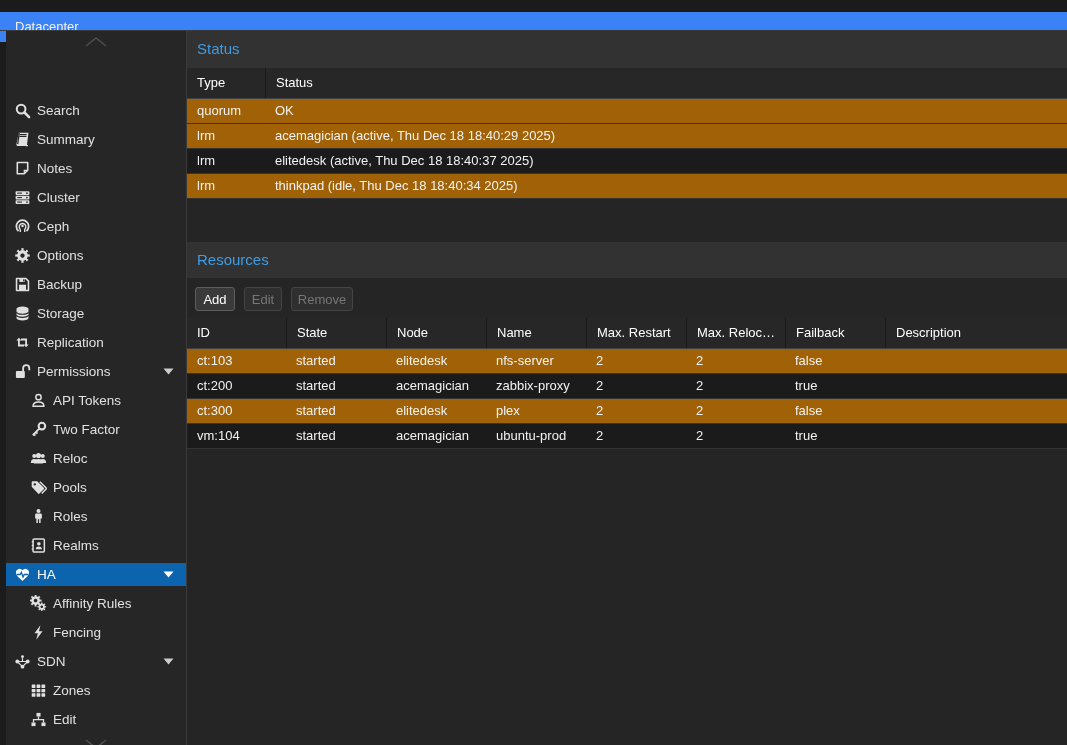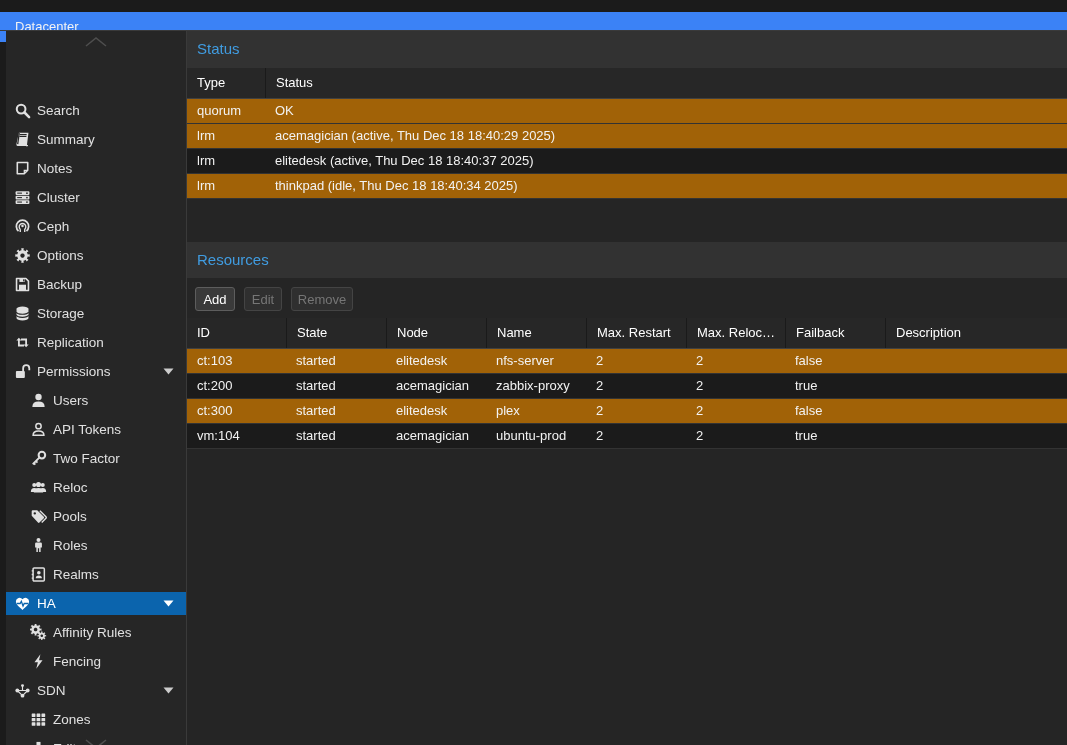--- a/index.html
+++ b/index.html
@@ -232,29 +232,20 @@
             <rect x="1.8" y="7.6" width="8.4" height="6.4" rx="0.9" fill="currentColor"></rect>
             <path d="M8.6 7.6 L8.6 4.9 A2.9 2.9 0 0 1 14.4 4.9 L14.4 6.8" fill="none" stroke="currentColor" stroke-width="1.7"></path>
           </svg>
         </span>
         <span class="tree-label">Permissions</span>
         <span class="tree-caret">
           <svg viewBox="0 0 11 7" width="11" height="7">
             <polygon points="0.5,0.5 10.5,0.5 5.5,6.5" fill="currentColor"></polygon>
           </svg>
         </span>
-      </div>
-      <div class="tree-item level1">
-        <span class="tree-icon">
-          <svg viewBox="0 0 16 16">
-            <circle cx="8" cy="4.7" r="3" fill="currentColor"></circle>
-            <path d="M2.2 14 Q2.2 8.9 8 8.9 Q13.8 8.9 13.8 14 Z" fill="currentColor"></path>
-          </svg>
-        </span>
-        <span class="tree-label">Users</span>
       </div>
       <div class="tree-item level1">
         <span class="tree-icon">
           <svg viewBox="0 0 16 16">
             <circle cx="8" cy="4.9" r="2.5" fill="none" stroke="currentColor" stroke-width="1.4"></circle>
             <path d="M2.9 13.4 Q2.9 9.4 8 9.4 Q13.1 9.4 13.1 13.4 Z" fill="none" stroke="currentColor" stroke-width="1.4"></path>
           </svg>
         </span>
         <span class="tree-label">API Tokens</span>
       </div>

